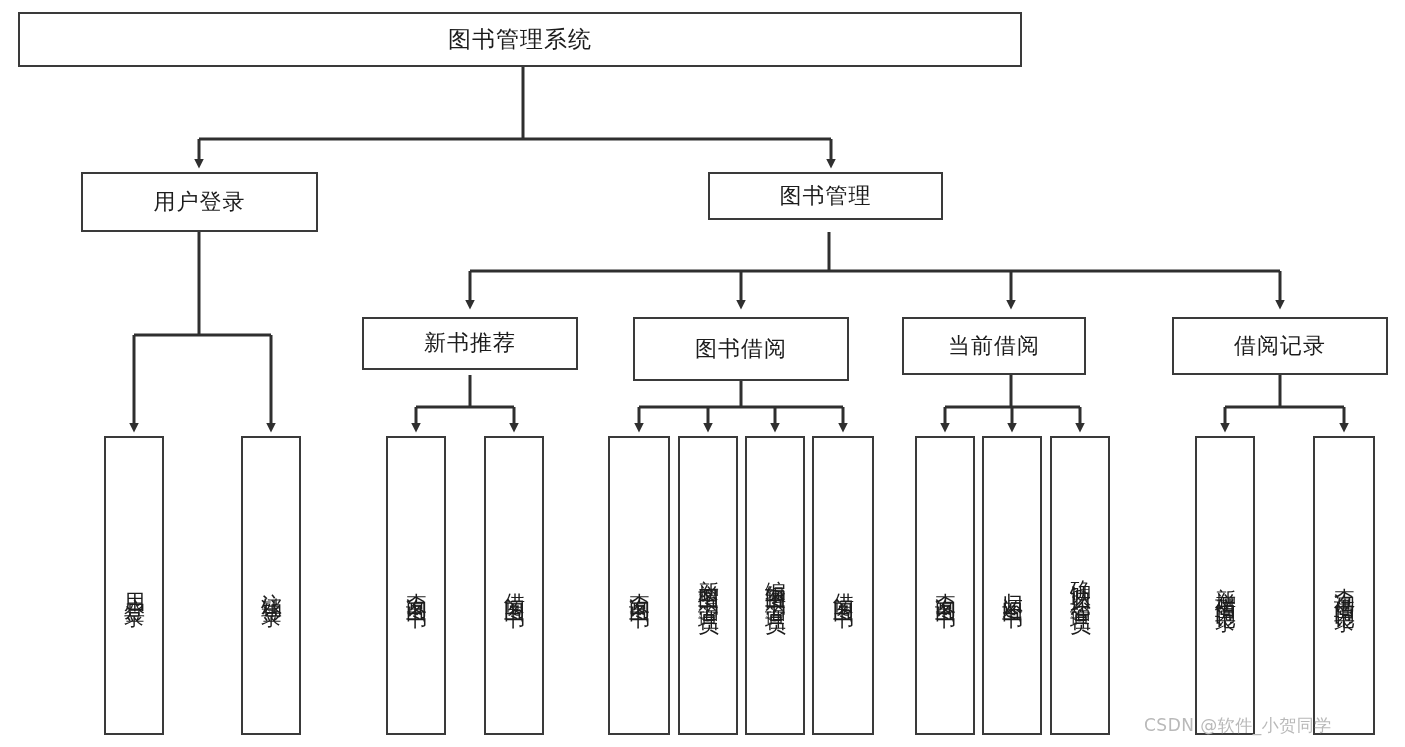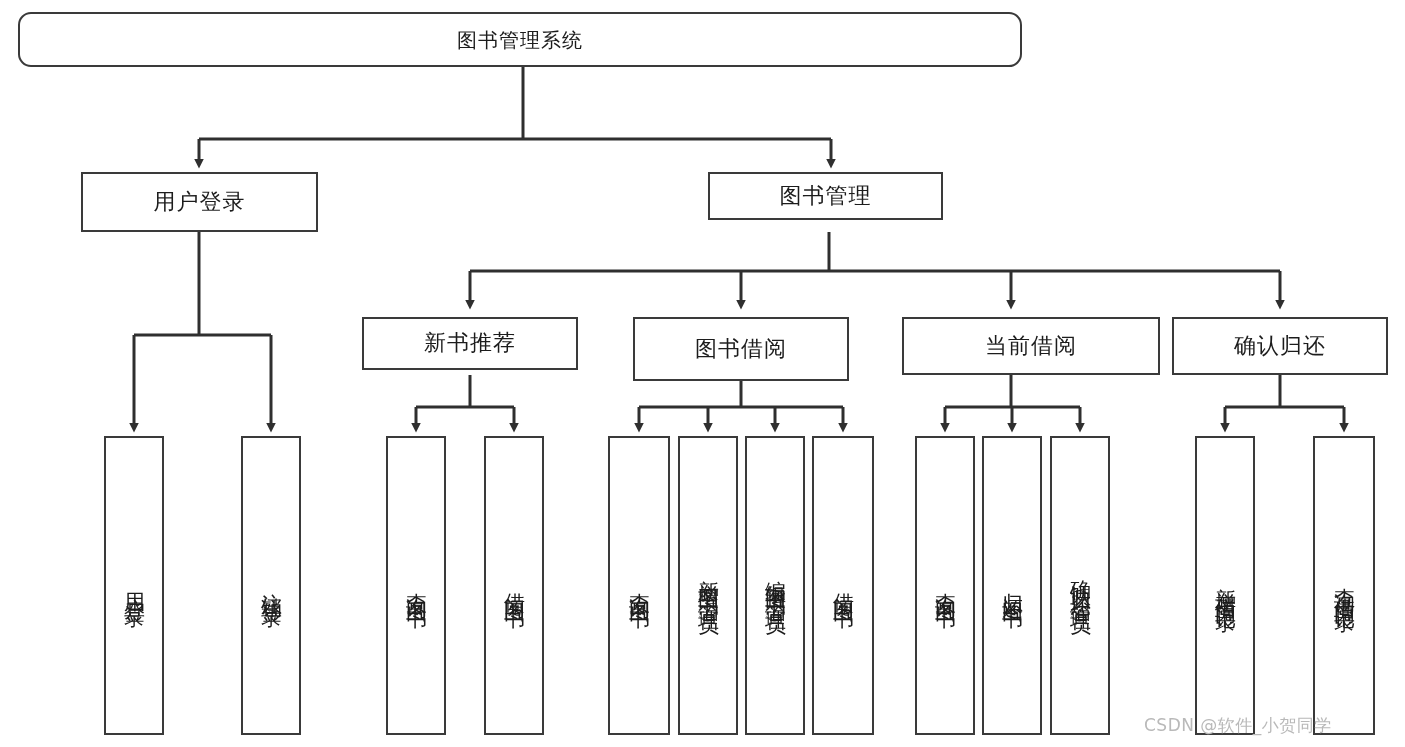--- a/index.html
+++ b/index.html
@@ -34,22 +34,21 @@
     align-items: center;
     justify-content: center;
     color: #1c1c1c;
   }
   .node.horiz {
     font-size: 22px;
     letter-spacing: 1px;
     line-height: 1.2;
   }
   .node.root {
-    font-size: 20px;
-    border-radius: 13px;
+    font-size: 23px;
   }
   .node.leaf {
     font-size: 21px;
     align-items: center;
     justify-content: center;
     padding: 6px 0;
   }
   .vtext {
     writing-mode: vertical-rl;
     text-orientation: upright;
@@ -124,23 +123,23 @@
   <div class="node horiz root" style="left:18px; top:12px; width:1004px; height:55px;">图书管理系统</div>
 
   <div class="node horiz" style="left:81px; top:172px; width:237px; height:60px;">用户登录</div>
 
   <div class="node horiz" style="left:708px; top:172px; width:235px; height:48px;">图书管理</div>
 
   <div class="node horiz" style="left:362px; top:317px; width:216px; height:53px;">新书推荐</div>
 
   <div class="node horiz" style="left:633px; top:317px; width:216px; height:64px;">图书借阅</div>
 
-  <div class="node horiz" style="left:902px; top:317px; width:258px; height:58px;">当前借阅</div>
+  <div class="node horiz" style="left:902px; top:317px; width:184px; height:58px;">当前借阅</div>
 
-  <div class="node horiz" style="left:1172px; top:317px; width:216px; height:58px;">确认归还</div>
+  <div class="node horiz" style="left:1172px; top:317px; width:216px; height:58px;">借阅记录</div>
 
   <div class="node leaf" style="left:104px; top:436px; width:60px; height:299px;">
     <span class="vtext">用户登录</span>
   </div>
 
   <div class="node leaf" style="left:241px; top:436px; width:60px; height:299px;">
     <span class="vtext">注销登录</span>
   </div>
 
   <div class="node leaf" style="left:386px; top:436px; width:60px; height:299px;">

